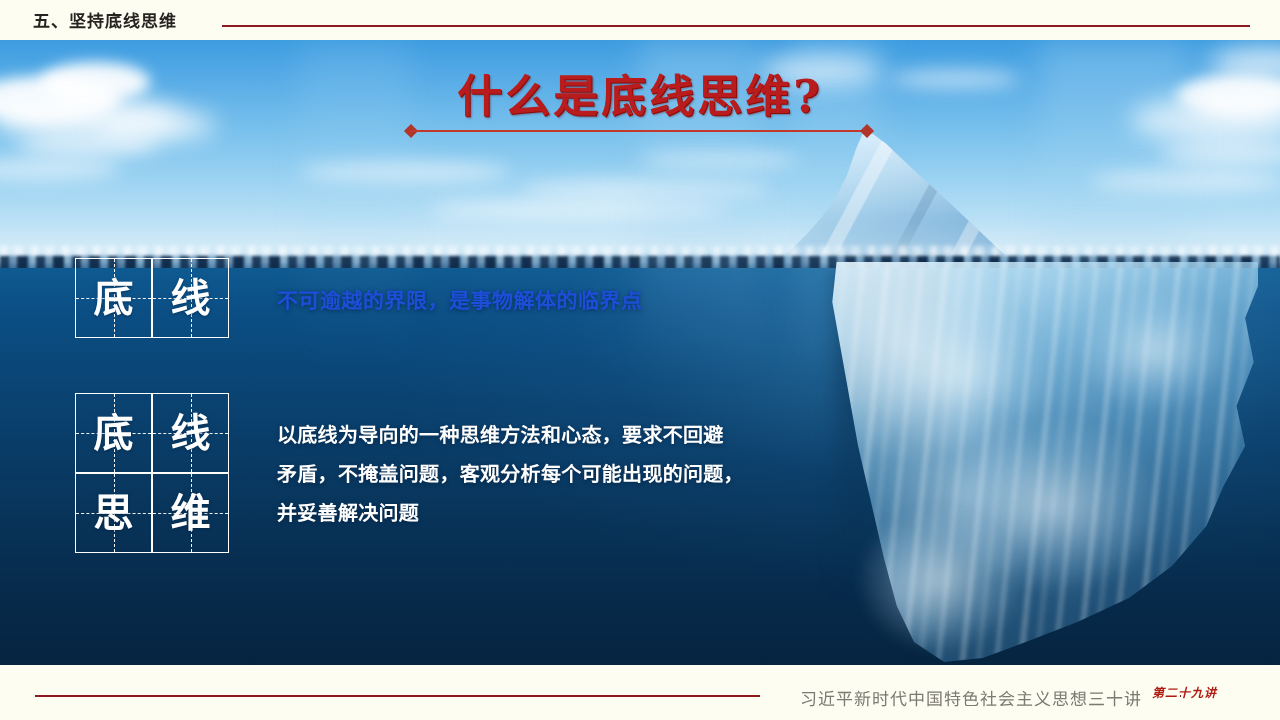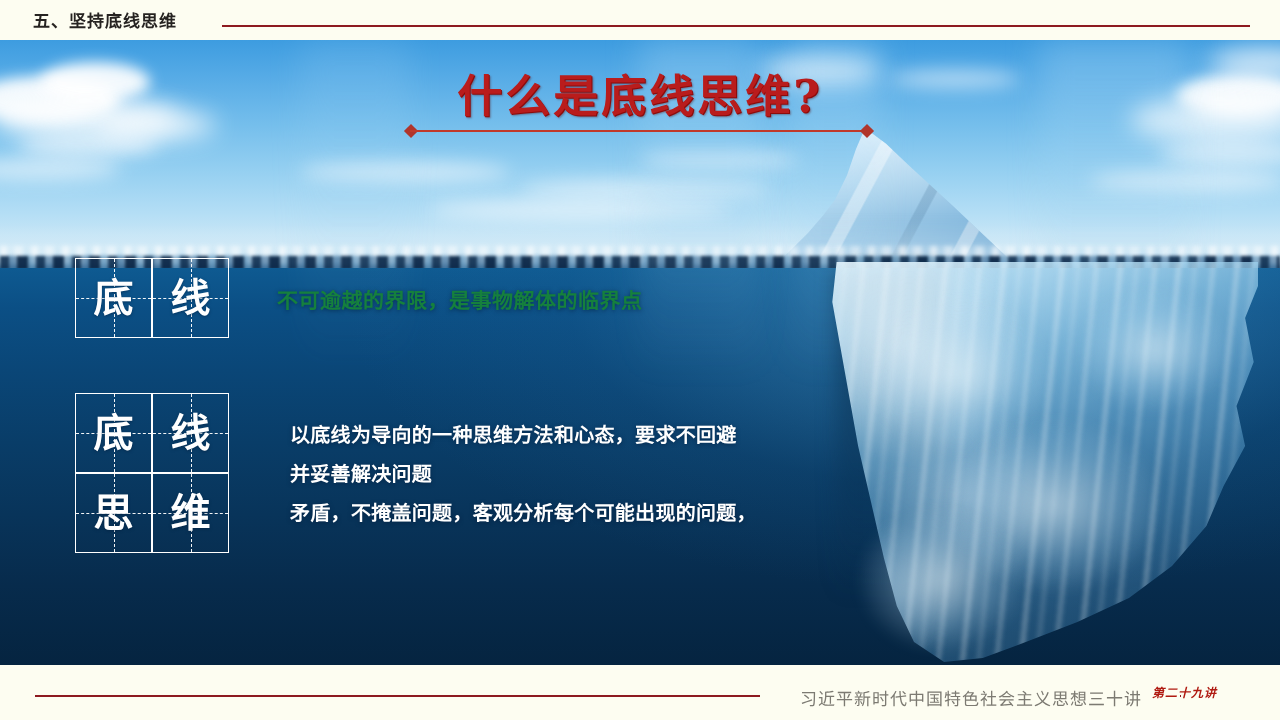--- a/index.html
+++ b/index.html
@@ -218,32 +218,32 @@
     font-weight:bold;font-size:40px;color:#ffffff;line-height:1;
     text-shadow:0 1px 3px rgba(0,30,60,.55);
   }
   #tzg-a{left:75px;top:258px;grid-template-columns:repeat(2,77px);}
   #tzg-b{left:75px;top:393px;grid-template-columns:repeat(2,77px);grid-template-rows:repeat(2,80px);}
 
   
   .lead{
     position:absolute;left:277px;top:284px;z-index:22;
     font-family:"DejaVu Sans","Liberation Sans",sans-serif;
-    font-weight:bold;font-size:21px;color:#15803d;letter-spacing:.5px;
+    font-weight:bold;font-size:21px;color:#1d4ed8;letter-spacing:.5px;
     white-space:nowrap;
     text-shadow:0 1px 4px rgba(0,25,55,.6);
   }
   .para{
     position:absolute;left:277px;top:416px;width:580px;z-index:22;
     font-family:"DejaVu Sans","Liberation Sans",sans-serif;
     font-weight:bold;font-size:20px;color:#ffffff;line-height:39px;
     letter-spacing:.3px;
     text-shadow:0 1px 4px rgba(0,25,55,.6);
   }
-  .para div{white-space:nowrap;margin-left:13px;}
+  .para div{white-space:nowrap;}
 
   
   .footer{position:absolute;left:0;top:665px;width:1280px;height:62px;background:#fdfdf1;z-index:40;}
   .footer-rule{position:absolute;left:35px;top:30px;width:1146px;height:2px;background:#8d1a20;}
   .footer-mask{position:absolute;left:760px;top:22px;width:420px;height:20px;background:#fdfdf1;}
   .footer-book{
     position:absolute;left:800px;top:20px;
     font-family:"DejaVu Serif","Liberation Serif",serif;
     font-size:17px;color:#7c7a72;letter-spacing:1px;white-space:nowrap;
   }
@@ -349,22 +349,22 @@
     <div class="tzg-cell">
         <span>思</span>
       </div>
     <div class="tzg-cell">
         <span>维</span>
       </div>
   </div>
 
   <div class="para">
     <div>以底线为导向的一种思维方法和心态，要求不回避</div>
+    <div>矛盾，不掩盖问题，客观分析每个可能出现的问题，</div>
     <div>并妥善解决问题</div>
-    <div>矛盾，不掩盖问题，客观分析每个可能出现的问题，</div>
   </div>
 
   <div class="footer">
     <div class="footer-rule"></div>
     <div class="footer-mask"></div>
     <div class="footer-book">习近平新时代中国特色社会主义思想三十讲</div>
     <div class="footer-lecture">第二十九讲</div>
   </div>
 
 </div>

